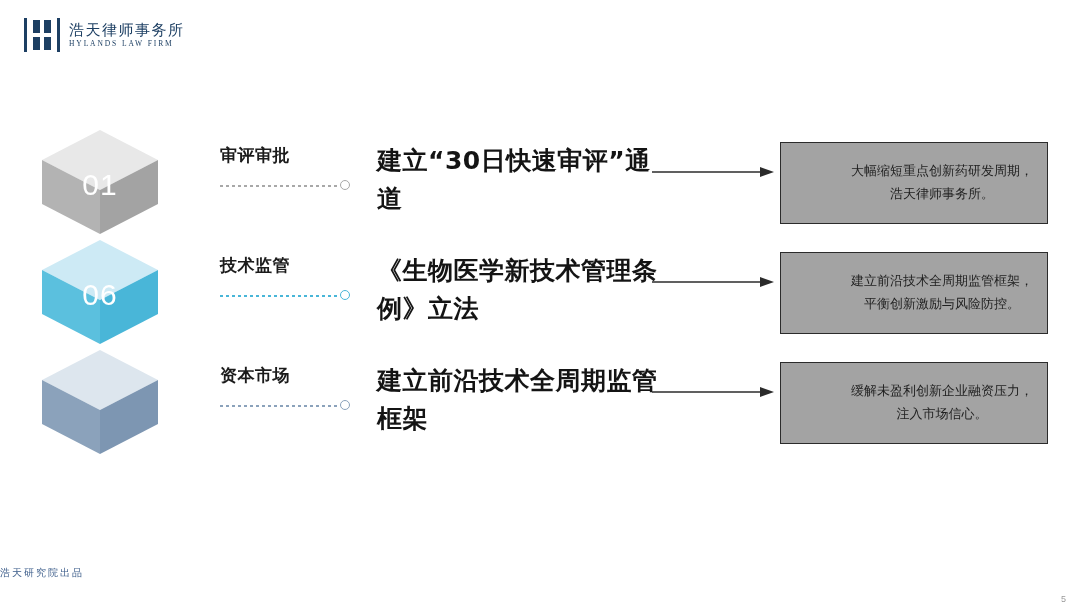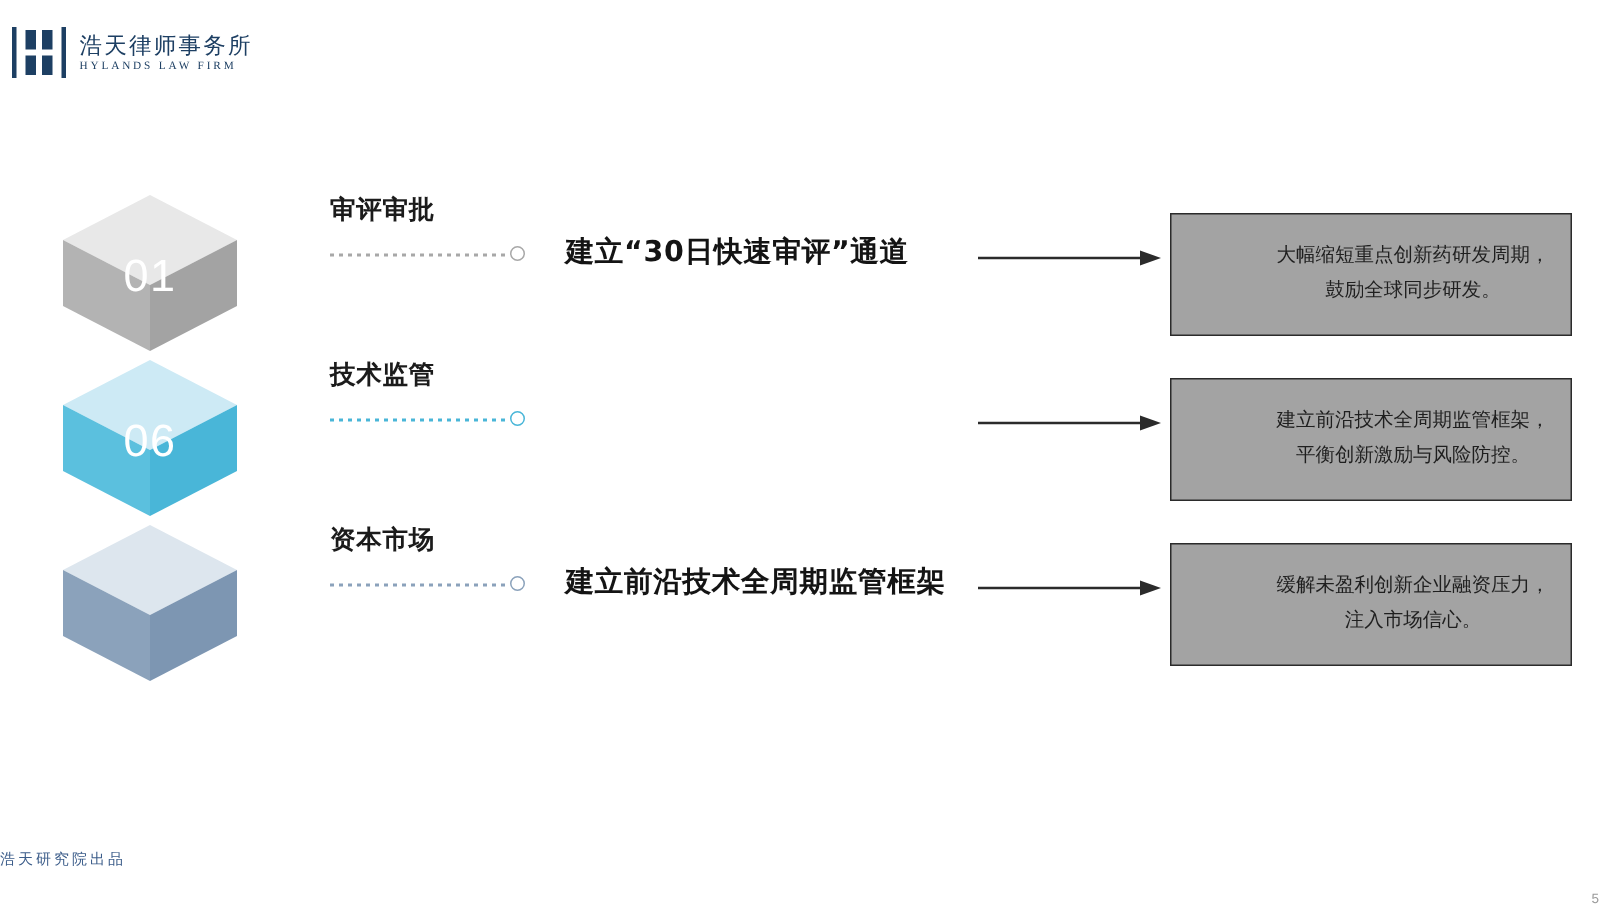--- a/index.html
+++ b/index.html
@@ -11,21 +11,21 @@
   }
   .slide {
     position: relative;
     width: 1080px; height: 608px;
     background: #ffffff;
   }
 
   
   .logo {
     position: absolute;
-    left: 8px; top: 18px;
+    left: 24px; top: 18px;
     display: flex; align-items: center; gap: 9px;
   }
   .logo-mark {
     position: relative;
     width: 36px; height: 34px;
   }
   .logo-mark .bar-l, .logo-mark .bar-r {
     position: absolute; top: 0;
     width: 3px; height: 34px;
     background: #1d3f63;
@@ -83,21 +83,21 @@
     font-family: "Liberation Sans", sans-serif;
     font-size: 30px;
     font-weight: 300;
     color: #ffffff;
     letter-spacing: 1px;
   }
 
   
   .cat-wrap {
     position: absolute;
-    left: 220px; top: 0;
+    left: 220px; top: 16px;
     width: 135px;
   }
   .cat-label {
     font-family: "DejaVu Sans", "Liberation Sans", sans-serif;
     font-size: 17px;
     font-weight: 700;
     color: #1b1b1b;
     letter-spacing: 0.5px;
     white-space: nowrap;
   }
@@ -114,24 +114,24 @@
     left: 120px; top: 36px;
     width: 10px; height: 10px;
     border: 1.6px solid currentColor;
     border-radius: 50%;
     background: #ffffff;
   }
 
   
   .stmt {
     position: absolute;
-    left: 377px; top: 26px;
+    left: 377px; top: 14px;
     width: 290px;
     font-family: "DejaVu Sans", "Liberation Sans", sans-serif;
-    font-size: 19px;
+    font-size: 25px;
     font-weight: 700;
     color: #141414;
     line-height: 1.5;
     letter-spacing: 0.5px;
   }
 
   
   .arrow {
     position: absolute;
     top: 38px;
@@ -215,41 +215,42 @@
       <div class="stmt">建立“30日快速审评”通道</div>
 
       <svg class="arrow" viewBox="0 0 122 12">
         <line x1="0" y1="6" x2="108" y2="6" stroke="#2b2b2b" stroke-width="1.6"></line>
         <polygon points="108,1 122,6 108,11" fill="#2b2b2b"></polygon>
       </svg>
 
       <div class="outbox">
         <div class="outbox-text">
           <span>大幅缩短重点创新药研发周期，</span><br>
-          <span>鼓励全球同步研发。</span>
+          <span>浩天律师事务所。</span>
         </div>
       </div>
     </div>
 
     <div class="row">
       <div class="cube">
         <svg width="120" height="108" viewBox="0 0 120 108">
           <polygon points="60,2 118,32 60,62 2,32" fill="#cdeaf5"></polygon>
           <polygon points="2,32 60,62 60,106 2,76" fill="#5bc0de"></polygon>
           <polygon points="118,32 118,76 60,106 60,62" fill="#49b6d8"></polygon>
         </svg>
         <div class="cube-num">06</div>
       </div>
 
       <div class="cat-wrap" style="color:#49b6d8">
         <div class="cat-label">技术监管</div>
         <div class="dotted-line"></div>
         <div class="dot-end"></div>
       </div>
 
+      <div class="stmt">《生物医学新技术管理条例》立法</div>
 
       <svg class="arrow" viewBox="0 0 122 12">
         <line x1="0" y1="6" x2="108" y2="6" stroke="#2b2b2b" stroke-width="1.6"></line>
         <polygon points="108,1 122,6 108,11" fill="#2b2b2b"></polygon>
       </svg>
 
       <div class="outbox">
         <div class="outbox-text">
           <span>建立前沿技术全周期监管框架，</span><br>
           <span>平衡创新激励与风险防控。</span>

